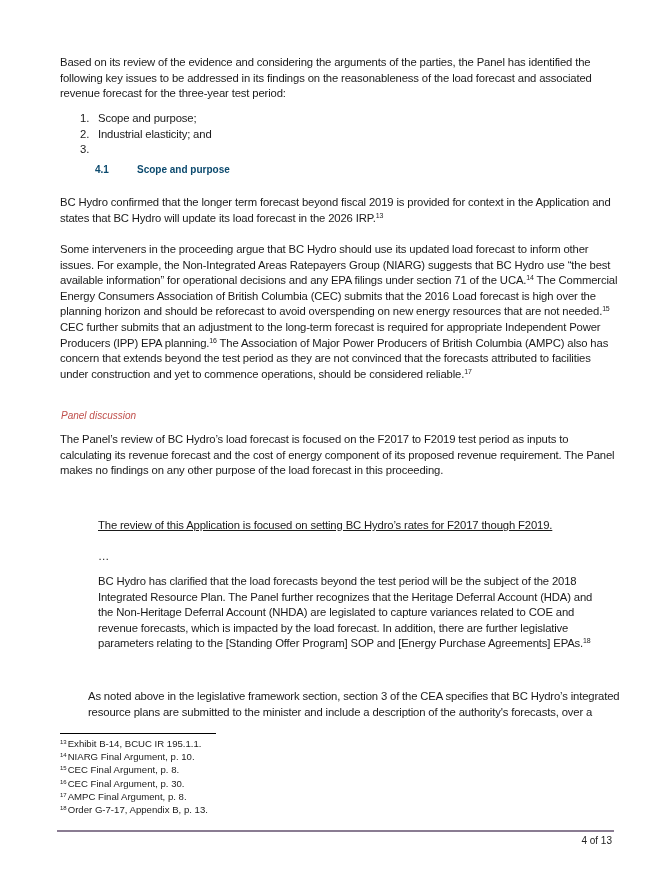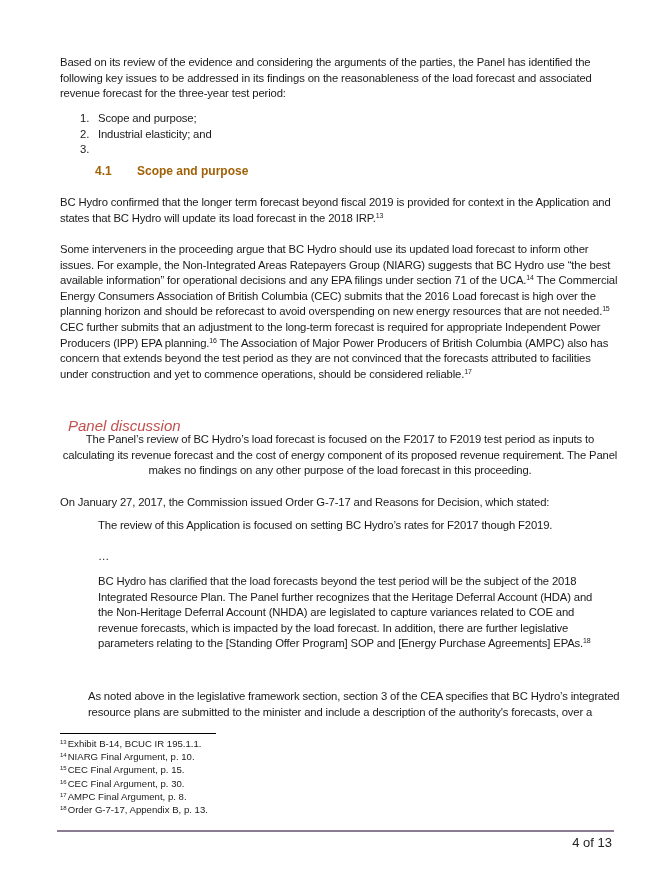--- a/index.html
+++ b/index.html
@@ -12,72 +12,71 @@
   .para {
     position: absolute; left: 60px; width: 560px;
     font-size: 11.3px; line-height: 15.6px; margin: 0;
     letter-spacing: -0.15px;
   }
   .list { position: absolute; left: 60px; width: 560px; margin: 0; padding: 0; list-style: none; font-size: 11.3px; line-height: 15.6px; letter-spacing: -0.15px; }
   .list li { position: relative; padding-left: 38px; }
   .list .num { position: absolute; left: 20px; }
   .h41 {
     position: absolute; left: 95px; top: 156px;
-    font-size: 12px; font-weight: bold; color: #a16207; margin: 0;
+    font-size: 10px; font-weight: bold; color: #0c4a6e; margin: 0;
   }
   .h41 .sec { display: inline-block; width: 42px; }
   .sub-italic {
     position: absolute; left: 60px; top: 401px;
-    font-size: 15px; font-style: italic; color: #c0504d; margin: 8px;
+    font-size: 10px; font-style: italic; color: #c0504d; margin: 1px;
   }
   .quote { position: absolute; left: 98px; width: 500px; font-size: 11.3px; line-height: 15.6px; margin: 0; letter-spacing: -0.15px; }
   sup { font-size: 7px; line-height: 0; vertical-align: 4px; }
   .fn-rule { position: absolute; left: 60px; top: 725px; width: 156px; height: 1px; background: #000; }
   .footnotes { position: absolute; left: 60px; top: 729px; margin: 0; padding: 0; list-style: none; font-size: 9.6px; line-height: 13.2px; }
   .footnotes sup { font-size: 6px; vertical-align: 3px; margin-right: 1px; }
   .footer-rule { position: absolute; left: 57px; top: 822px; width: 557px; height: 1.5px; background: #8a7c92; }
-  .page-num { position: absolute; right: 60px; top: 827px; font-size: 13px; color: #222; }
+  .page-num { position: absolute; right: 60px; top: 827px; font-size: 10px; color: #222; }
 </style>
 </head>
 <body>
 
 <div class="page">
 
   <p class="para" style="top:47px;">Based on its review of the evidence and considering the arguments of the parties, the Panel has identified the following key issues to be addressed in its findings on the reasonableness of the load forecast and associated revenue forecast for the three-year test period:</p>
 
   <ol class="list" style="top:103px;">
     <li><span class="num">1.</span><span>Scope and purpose;</span></li>
     <li><span class="num">2.</span><span>Industrial elasticity; and</span></li>
     <li><span class="num">3.</span></li>
   </ol>
 
   <h2 class="h41"><span class="sec">4.1</span><span>Scope and purpose</span></h2>
 
-  <p class="para" style="top:187px;"><span>BC Hydro confirmed that the longer term forecast beyond fiscal 2019 is provided for context in the Application and states that BC Hydro will update its load forecast in the 2018 IRP.</span><sup>13</sup></p>
+  <p class="para" style="top:187px;"><span>BC Hydro confirmed that the longer term forecast beyond fiscal 2019 is provided for context in the Application and states that BC Hydro will update its load forecast in the 2026 IRP.</span><sup>13</sup></p>
 
   <p class="para" style="top:234px;"><span>Some interveners in the proceeding argue that BC Hydro should use its updated load forecast to inform other issues. For example, the Non-Integrated Areas Ratepayers Group (NIARG) suggests that BC Hydro use “the best available information” for operational decisions and any EPA filings under section 71 of the UCA.</span><sup>14</sup><span> The Commercial Energy Consumers Association of British Columbia (CEC) submits that the 2016 Load forecast is high over the planning horizon and should be reforecast to avoid overspending on new energy resources that are not needed.</span><sup>15</sup><span> CEC further submits that an adjustment to the long-term forecast is required for appropriate Independent Power Producers (IPP) EPA planning.</span><sup>16</sup><span> The Association of Major Power Producers of British Columbia (AMPC) also has concern that extends beyond the test period as they are not convinced that the forecasts attributed to facilities under construction and yet to commence operations, should be considered reliable.</span><sup>17</sup></p>
 
   <p class="sub-italic">Panel discussion</p>
 
-  <p class="para" style="top:424px;text-align:center;">The Panel’s review of BC Hydro’s load forecast is focused on the F2017 to F2019 test period as inputs to calculating its revenue forecast and the cost of energy component of its proposed revenue requirement. The Panel makes no findings on any other purpose of the load forecast in this proceeding.</p>
+  <p class="para" style="top:424px;">The Panel’s review of BC Hydro’s load forecast is focused on the F2017 to F2019 test period as inputs to calculating its revenue forecast and the cost of energy component of its proposed revenue requirement. The Panel makes no findings on any other purpose of the load forecast in this proceeding.</p>
 
-  <p class="para" style="top:487px;">On January 27, 2017, the Commission issued Order G-7-17 and Reasons for Decision, which stated:</p>
 
-  <p class="quote" style="top:510px;">The review of this Application is focused on setting BC Hydro’s rates for F2017 though F2019.</p>
+  <p class="quote" style="top:510px;text-decoration:underline;">The review of this Application is focused on setting BC Hydro’s rates for F2017 though F2019.</p>
   <p class="quote" style="top:541px;">…</p>
   <p class="quote" style="top:566px;"><span>BC Hydro has clarified that the load forecasts beyond the test period will be the subject of the 2018 Integrated Resource Plan. The Panel further recognizes that the Heritage Deferral Account (HDA) and the Non-Heritage Deferral Account (NHDA) are legislated to capture variances related to COE and revenue forecasts, which is impacted by the load forecast. In addition, there are further legislative parameters relating to the [Standing Offer Program] SOP and [Energy Purchase Agreements] EPAs.</span><sup>18</sup></p>
 
   <p class="para" style="top:681px;margin-left:28px;">As noted above in the legislative framework section, section 3 of the CEA specifies that BC Hydro’s integrated resource plans are submitted to the minister and include a description of the authority's forecasts, over a</p>
 
   <div class="fn-rule"></div>
 
   <ul class="footnotes">
     <li><sup>13</sup><span>Exhibit B-14, BCUC IR 195.1.1.</span></li>
     <li><sup>14</sup><span>NIARG Final Argument, p. 10.</span></li>
-    <li><sup>15</sup><span>CEC Final Argument, p. 15.</span></li>
+    <li><sup>15</sup><span>CEC Final Argument, p. 8.</span></li>
     <li><sup>16</sup><span>CEC Final Argument, p. 30.</span></li>
     <li><sup>17</sup><span>AMPC Final Argument, p. 8.</span></li>
     <li><sup>18</sup><span>Order G-7-17, Appendix B, p. 13.</span></li>
   </ul>
 
   <div class="footer-rule"></div>
   <div class="page-num">4 of 13</div>
 </div>
 
 </body></html>

